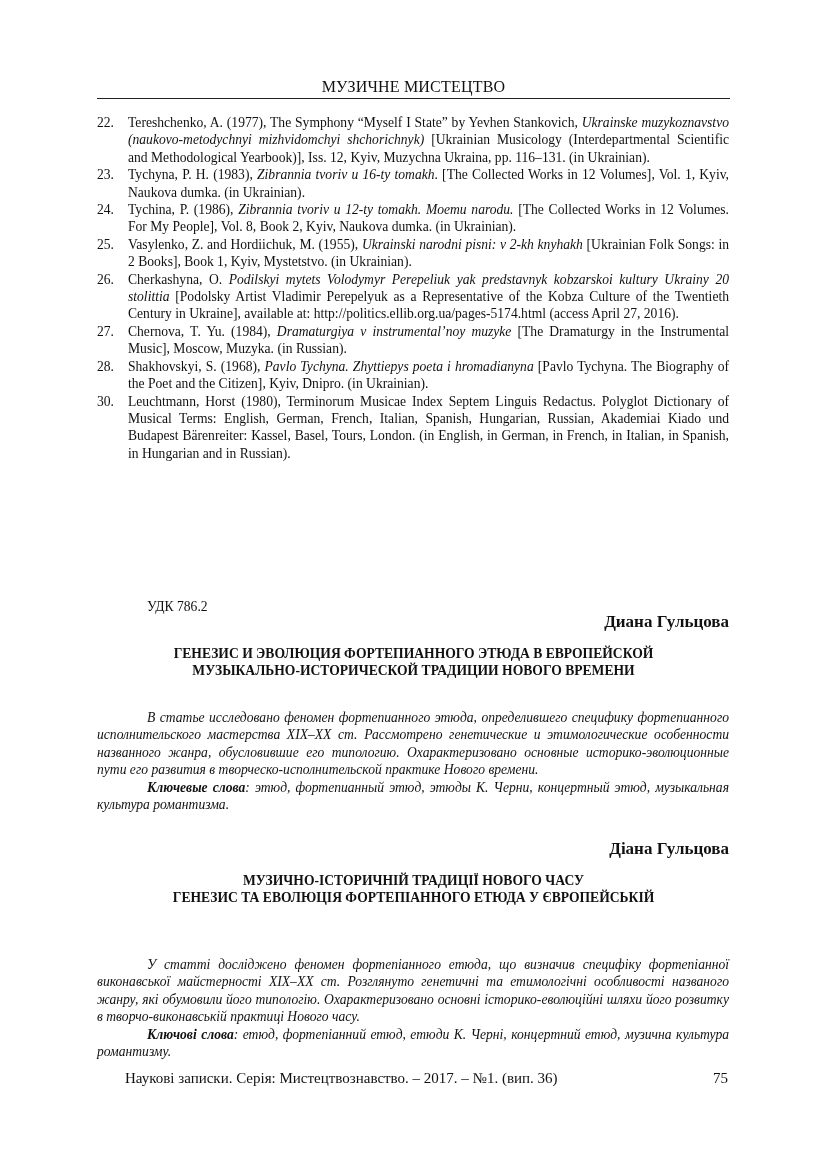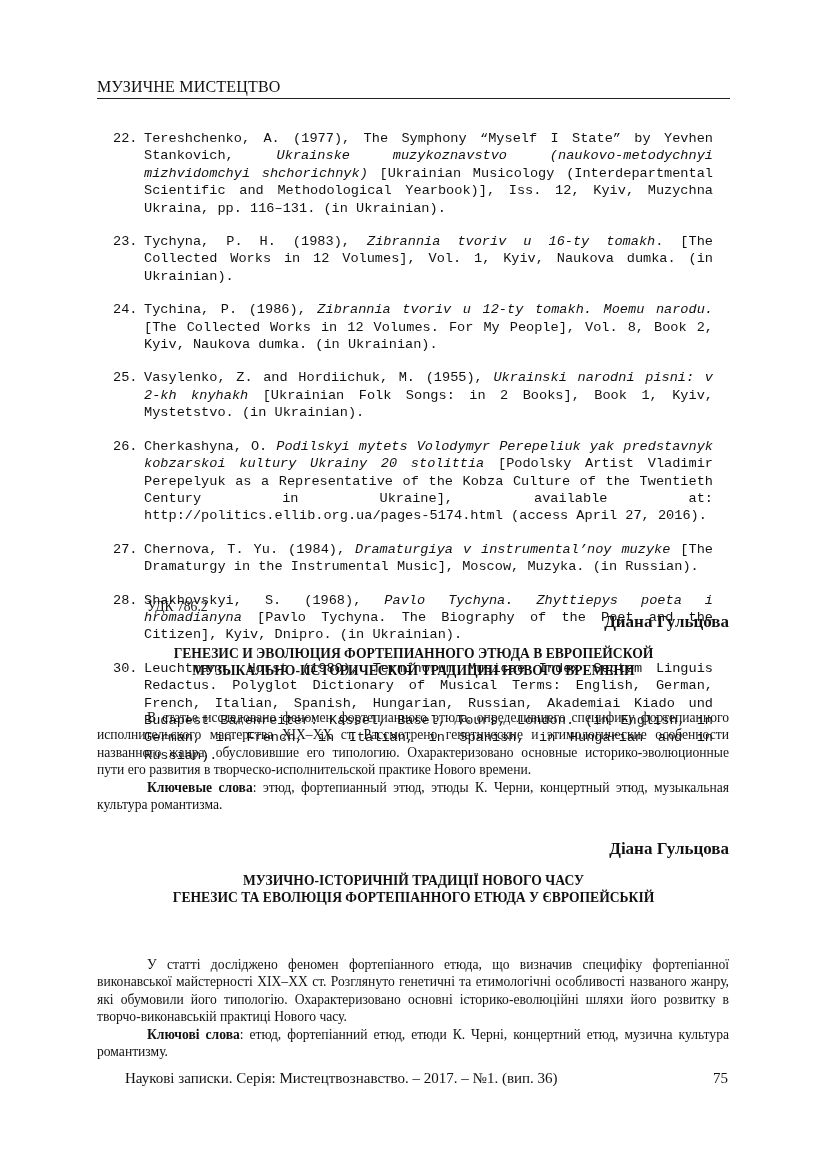--- a/index.html
+++ b/index.html
@@ -4,55 +4,55 @@
   <style>
     html, body { margin: 0; padding: 0; background: #ffffff; }
     body {
       width: 827px; height: 1169px; position: relative; overflow: hidden;
       font-family: "Liberation Serif", "DejaVu Serif", serif;
       color: #111111;
     }
     .page { position: absolute; left: 0; top: 0; width: 827px; height: 1169px; }
     .running-head {
       position: absolute; left: 97px; top: 78px; width: 633px;
-      font-size: 16px; letter-spacing: 0.2px;
+      text-align: center; font-size: 16px; letter-spacing: 0.2px;
     }
     .head-rule {
       position: absolute; left: 97px; top: 98px; width: 633px; height: 0;
       border-top: 1px solid #222;
     }
     .refs {
       position: absolute; left: 97px; top: 114px; width: 632px;
       margin: 0; padding: 0; list-style: none;
       font-size: 13.6px; line-height: 17.4px;
     }
     .refs li {
       position: relative; padding-left: 31px; text-align: justify;
-      margin: 16px;
-      font-family: Liberation Mono, monospace;
+      margin: 0;
     }
     .refs .num { position: absolute; left: 0; top: 0; }
     .refs i { font-style: italic; }
     .udk {
       position: absolute; left: 147px; top: 579px; font-size: 13.6px; margin-top: 20px;
     }
     .author {
       position: absolute; right: 98px; font-size: 17px; font-weight: bold;
     }
     .author.ru { top: 612px; }
     .author.uk { top: 839px; }
     .title {
       position: absolute; left: 97px; width: 633px; text-align: center;
       font-weight: bold; font-size: 13.6px; line-height: 17.4px;
     }
     .title.ru { top: 645px; }
     .title.uk { top: 872px; }
     .abstract {
       position: absolute; left: 97px; width: 632px;
       font-size: 13.6px; line-height: 17.4px; text-align: justify;
+      font-style: italic;
     }
     .abstract.ru { top: 709px; }
     .abstract.uk { top: 927px; margin-top: 29px; }
     .abstract p { margin: 0; text-indent: 50px; }
     .abstract .kw-label { font-weight: bold; }
     .footer {
       position: absolute; left: 125px; top: 1070px; width: 603px;
       font-size: 15px;
     }
     .footer .page-num { position: absolute; right: 0; top: 0; }

